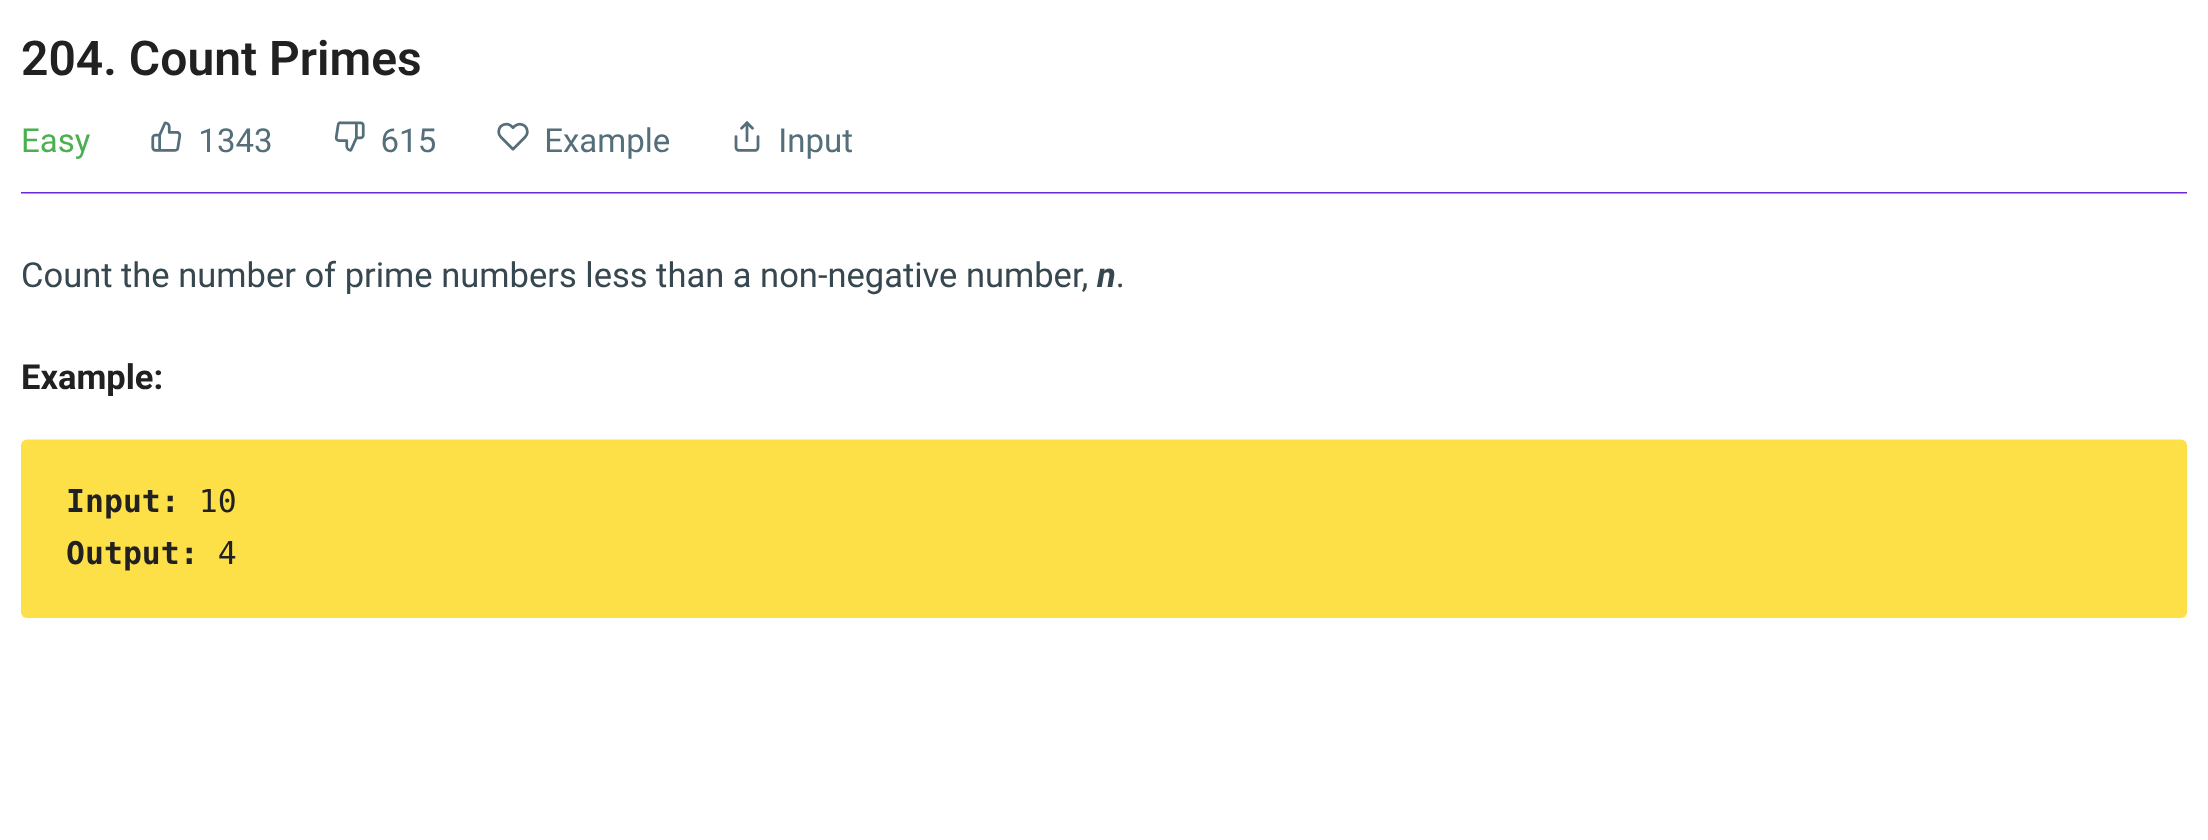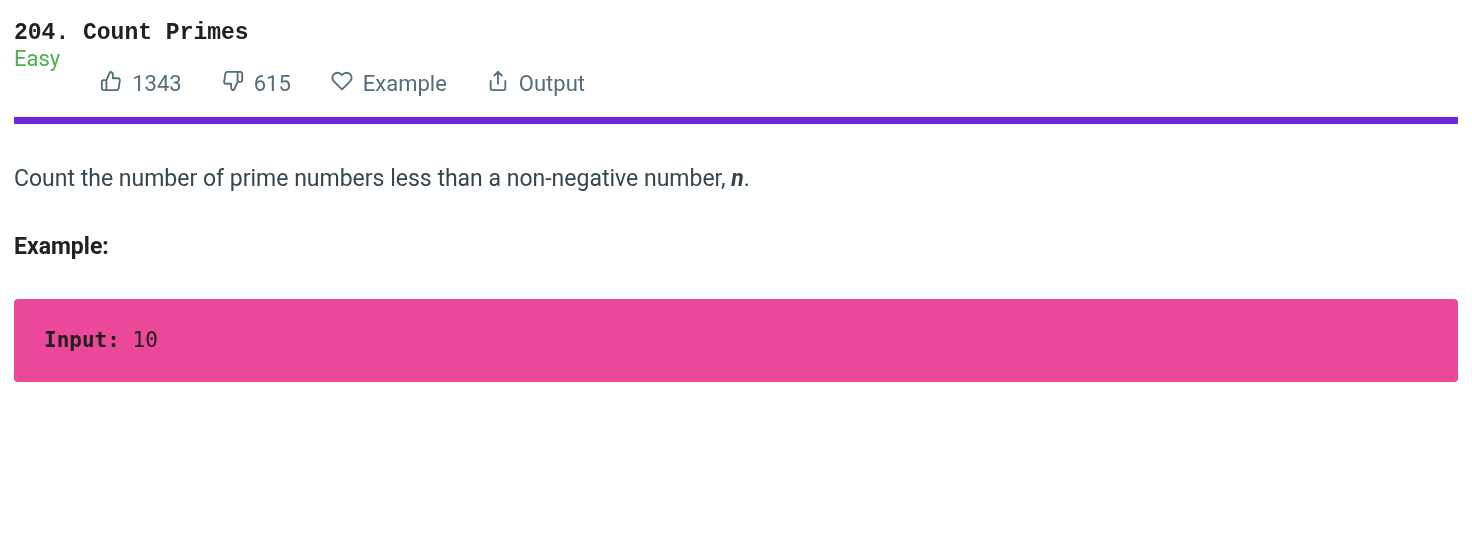--- a/index.html
+++ b/index.html
@@ -7,45 +7,45 @@
       padding: 0;
       box-sizing: border-box;
     }
     body {
       font-family: -apple-system, BlinkMacSystemFont, "Segoe UI", Roboto, Helvetica, Arial, sans-serif;
       background: #ffffff;
       color: #212121;
       padding: 20px 14px 14px 14px;
     }
     .title {
-      font-size: 23px;
+      font-size: 32px;
       font-weight: 600;
       color: #212121;
-      font-family: Liberation Mono, monospace;
+      margin-bottom: 22px;
     }
     .meta-row {
       display: flex;
+      align-items: center;
       gap: 40px;
       padding-bottom: 20px;
-      border-bottom: 7px solid #6d28d9;
+      border-bottom: 1px solid #6d28d9;
       margin-bottom: 38px;
     }
     .difficulty {
       font-size: 22px;
       color: #4caf50;
       font-weight: 400;
     }
     .meta-item {
       display: flex;
       align-items: center;
       gap: 10px;
       color: #546e7a;
       font-size: 22px;
       cursor: pointer;
-      margin-top: 24px;
     }
     .meta-item svg {
       width: 22px;
       height: 22px;
       stroke: #546e7a;
       fill: none;
       stroke-width: 2;
     }
     .description {
       font-size: 23px;
@@ -55,24 +55,24 @@
       margin-top: 12px;
     }
     .description .var {
       font-weight: 700;
       font-style: italic;
     }
     .example-label {
       font-size: 23px;
       font-weight: 700;
       color: #212121;
-      margin-bottom: 39px;
+      margin-bottom: 28px;
     }
     .code-block {
-      background: #ec4899;
+      background: #fde047;
       border-radius: 4px;
       padding: 24px 30px;
       font-family: ui-monospace, SFMono-Regular, "SF Mono", Menlo, Consolas, monospace;
       font-size: 21px;
       line-height: 1.7;
       color: #212121;
     }
     .code-block .label {
       font-weight: 700;
     }
@@ -113,27 +113,30 @@
   </div>
 
   <div class="meta-item">
     <span>
       <svg viewBox="0 0 24 24" stroke-linecap="round" stroke-linejoin="round">
         <path d="M4 12v8a2 2 0 0 0 2 2h12a2 2 0 0 0 2-2v-8"></path>
         <polyline points="16 6 12 2 8 6"></polyline>
         <line x1="12" y1="2" x2="12" y2="15"></line>
       </svg>
     </span>
-    <span>Output</span>
+    <span>Input</span>
   </div>
 </div>
 
 <p class="description">
   <span>Count the number of prime numbers less than a non-negative number, </span><span class="var">n</span><span>.</span>
 </p>
 
 <div class="example-label">Example:</div>
 
 <div class="code-block">
   <div>
     <span class="label">Input:</span><span> 10</span>
   </div>
+  <div>
+    <span class="label">Output:</span><span> 4</span>
+  </div>
 </div>
 
 </body></html>

